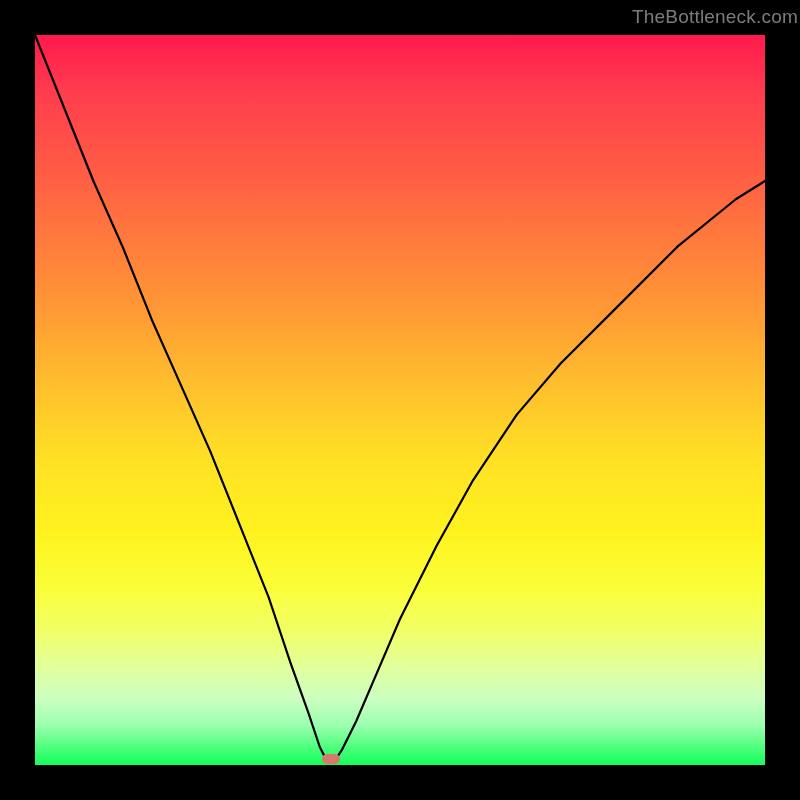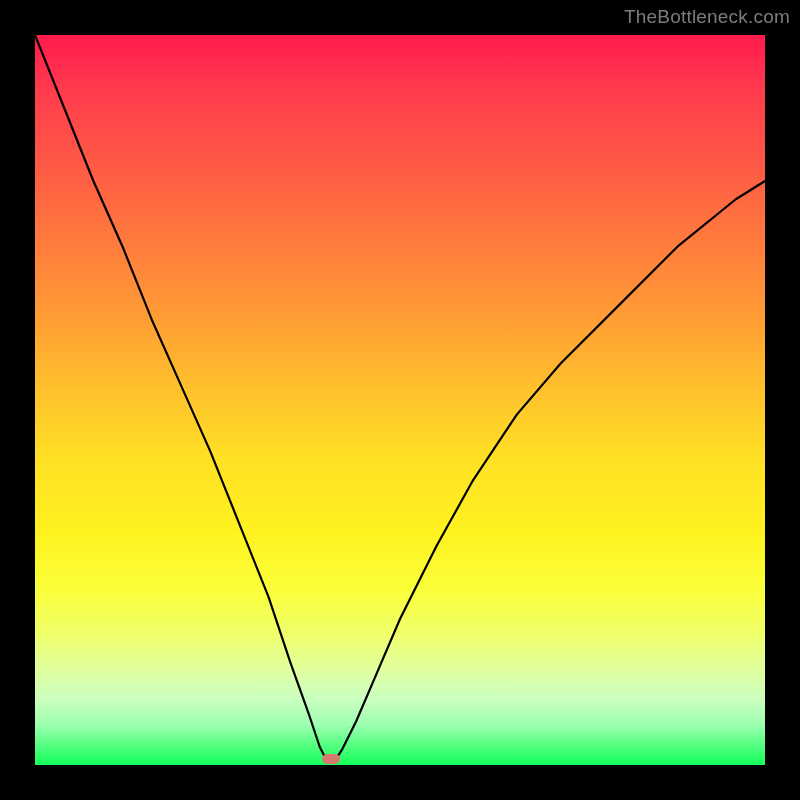--- a/index.html
+++ b/index.html
@@ -64,21 +64,21 @@
     position: absolute;
     width: 18px;
     height: 10px;
     border-radius: 5px;
     background: #d67a6e;
     transform: translate(-50%, -50%);
   }
   .watermark {
     position: absolute;
     top: 6px;
-    right: 10px;
+    right: 2px;
     color: #7c7c7c;
     font-size: 19px;
     letter-spacing: 0.2px;
     user-select: none;
   }
 </style>
 </head>
 <body>
 
 <div class="frame">

